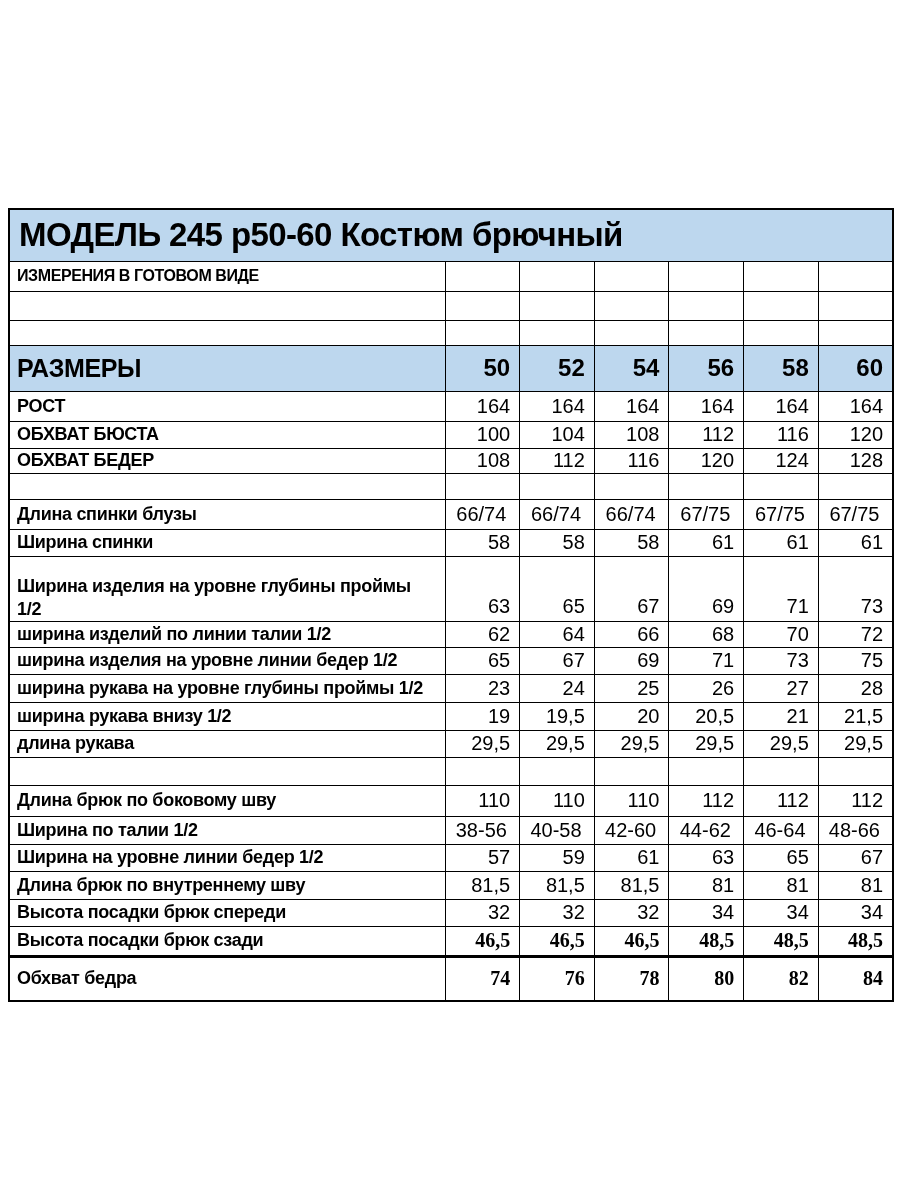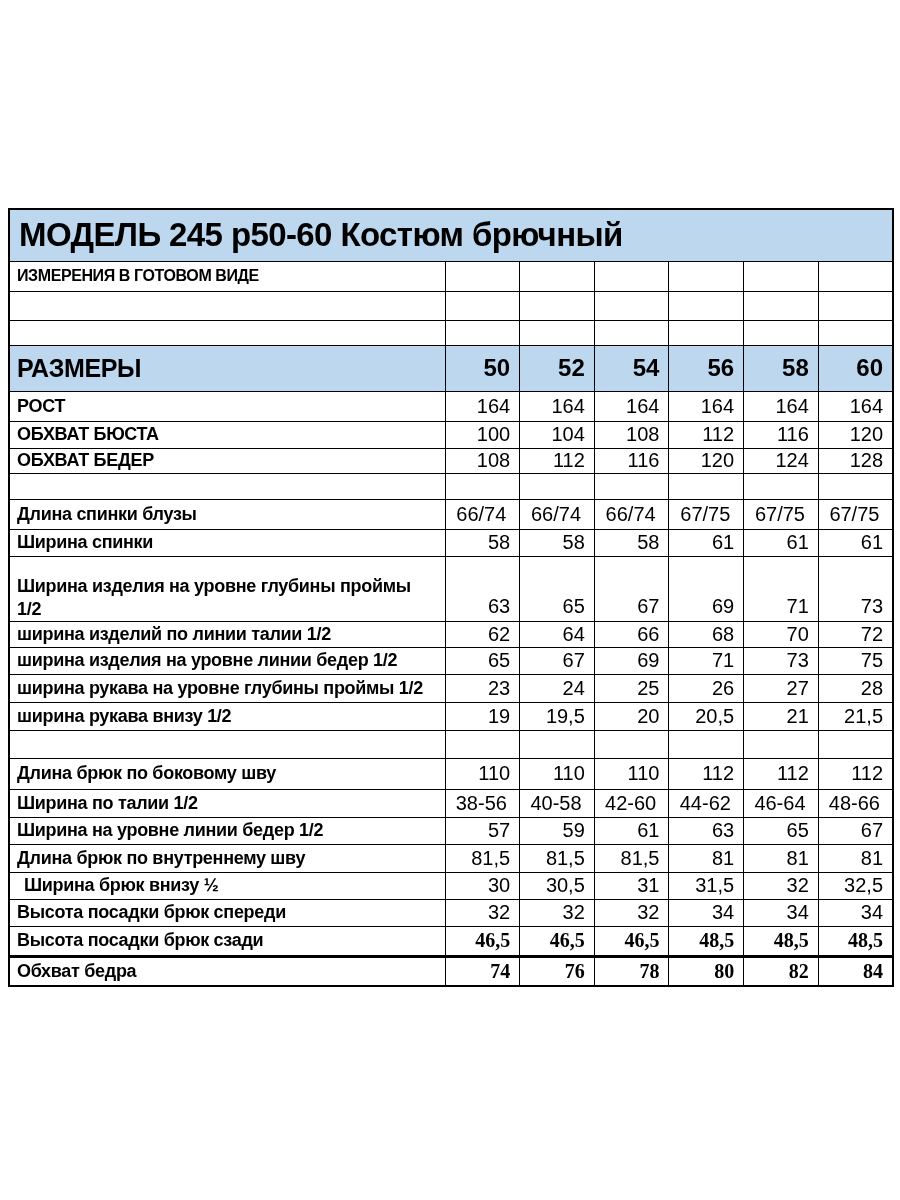--- a/index.html
+++ b/index.html
@@ -235,20 +235,29 @@
         </tr>
         <tr class="" style="height: 28px;">
           <td class="lbl">ширина рукава внизу 1/2</td>
           <td class="val">19</td>
           <td class="val">19,5</td>
           <td class="val">20</td>
           <td class="val">20,5</td>
           <td class="val">21</td>
           <td class="val">21,5</td>
         </tr>
+        <tr class="" style="height: 27px;">
+          <td class="lbl">длина рукава</td>
+          <td class="val">29,5</td>
+          <td class="val">29,5</td>
+          <td class="val">29,5</td>
+          <td class="val">29,5</td>
+          <td class="val">29,5</td>
+          <td class="val">29,5</td>
+        </tr>
         <tr class="spacer" style="height: 28px;">
           <td class="lbl"></td>
           <td class="val"></td>
           <td class="val"></td>
           <td class="val"></td>
           <td class="val"></td>
           <td class="val"></td>
           <td class="val"></td>
         </tr>
         <tr class="" style="height: 31px;">
@@ -280,48 +289,39 @@
         </tr>
         <tr class="" style="height: 28px;">
           <td class="lbl">Длина брюк по внутреннему шву</td>
           <td class="val">81,5</td>
           <td class="val">81,5</td>
           <td class="val">81,5</td>
           <td class="val">81</td>
           <td class="val">81</td>
           <td class="val">81</td>
         </tr>
-        <tr class="indent" style="height: 27px;">
-          <td class="lbl">Ширина брюк внизу ½</td>
-          <td class="val">30</td>
-          <td class="val">30,5</td>
-          <td class="val">31</td>
-          <td class="val">31,5</td>
-          <td class="val">32</td>
-          <td class="val">32,5</td>
-        </tr>
         <tr class="" style="height: 27px;">
           <td class="lbl">Высота посадки брюк спереди</td>
           <td class="val">32</td>
           <td class="val">32</td>
           <td class="val">32</td>
           <td class="val">34</td>
           <td class="val">34</td>
           <td class="val">34</td>
         </tr>
         <tr class="thick boldvals" style="height: 30px;">
           <td class="lbl">Высота посадки брюк сзади</td>
           <td class="val">46,5</td>
           <td class="val">46,5</td>
           <td class="val">46,5</td>
           <td class="val">48,5</td>
           <td class="val">48,5</td>
           <td class="val">48,5</td>
         </tr>
-        <tr class="boldvals" style="height: 30px;">
+        <tr class="boldvals" style="height: 45px;">
           <td class="lbl">Обхват бедра</td>
           <td class="val">74</td>
           <td class="val">76</td>
           <td class="val">78</td>
           <td class="val">80</td>
           <td class="val">82</td>
           <td class="val">84</td>
         </tr>
       </tbody>
   </table>

